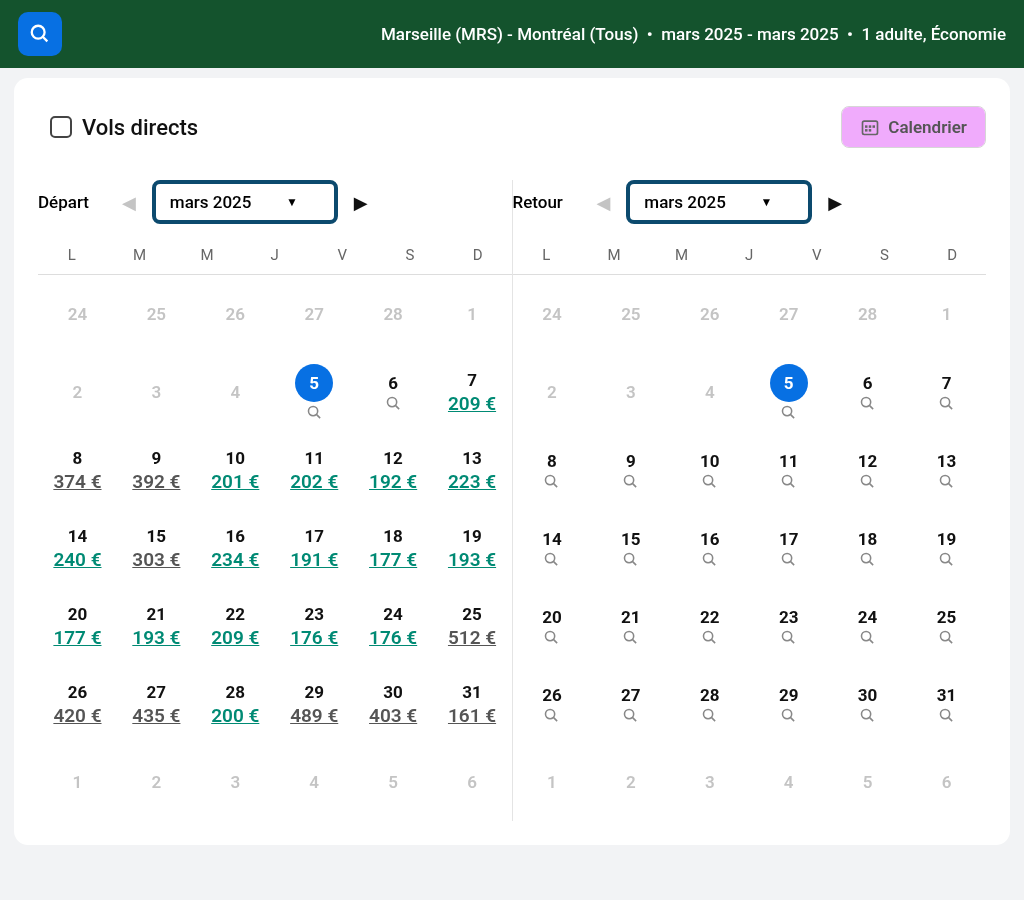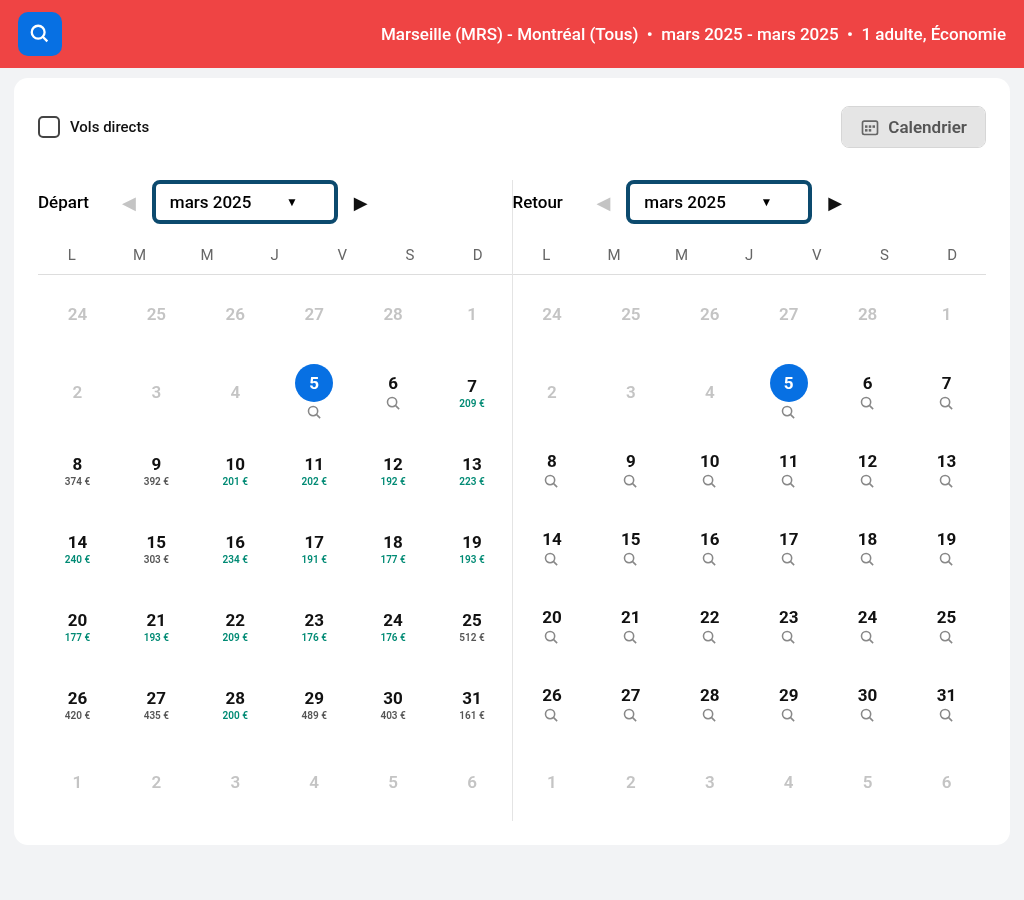--- a/index.html
+++ b/index.html
@@ -1,52 +1,52 @@
 <!DOCTYPE html>
 <html><head>
 <meta charset="utf-8">
 <style>
 * { box-sizing: border-box; margin: 0; padding: 0; }
 body { font-family: -apple-system, BlinkMacSystemFont, 'Segoe UI', Roboto, sans-serif; background: #f2f3f5; width: 1024px; }
 
-.topbar { background: #ef4444; color: #fff; display: flex; align-items: center; padding: 12px 18px; gap: 18px; }
+.topbar { background: #14532d; color: #fff; display: flex; align-items: center; padding: 12px 18px; gap: 18px; }
 .search-btn { background: #0770e3; border-radius: 10px; width: 44px; height: 44px; display: flex; align-items: center; justify-content: center; }
 .topbar-summary { flex: 1; text-align: right; font-size: 17px; font-weight: 500; }
 
 .page { padding: 10px 14px; }
 .page-title { font-size: 38px; font-weight: 800; color: #161616; margin: 24px 0 18px 0; letter-spacing: -0.5px; }
 
 .card { background: #fff; border-radius: 14px; padding: 28px 24px 24px 24px; }
 
 .card-head { display: flex; justify-content: space-between; align-items: center; margin-bottom: 32px; }
-.checkbox-row { display: flex; align-items: center; gap: 10px; font-size: 15px; font-weight: 500; color: #111; }
+.checkbox-row { display: flex; align-items: center; gap: 10px; font-size: 22px; font-weight: 500; color: #111; margin-left: 12px; }
 .checkbox { width: 22px; height: 22px; border: 2.5px solid #444; border-radius: 5px; }
 
 .segmented { display: flex; border: 1px solid #d6d6d6; border-radius: 8px; overflow: hidden; }
 .seg-btn { display: flex; align-items: center; gap: 8px; padding: 10px 18px; font-size: 17px; font-weight: 600; background: #fff; color: #222; }
-.seg-btn.active { background: #e5e5e5; color: #555; }
+.seg-btn.active { background: #f0abfc; color: #555; }
 .seg-btn .icon { display: flex; }
 
 .calendars { display: flex; }
 .cal-col { flex: 1; }
 .cal-head { display: flex; align-items: center; gap: 10px; margin-bottom: 22px; font-size: 17px; font-weight: 500; }
 .cal-head .label { min-width: 68px; }
 .nav-arrow { font-size: 18px; color: #111; padding: 4px 6px; }
 .nav-arrow.dis { color: #c4c4c4; }
 .month-select { border: 4px solid #0c4a6e; border-radius: 8px; padding: 8px 36px 8px 14px; font-size: 17px; font-weight: 500; position: relative; display: flex; align-items: center; min-width: 186px; justify-content: space-between; }
 .month-select .caret { font-size: 12px; }
 
 .dow-row { display: grid; grid-template-columns: repeat(7, 1fr); text-align: center; font-size: 15px; color: #666; padding-bottom: 10px; border-bottom: 1px solid #ddd; }
 
 .grid { display: grid; grid-template-columns: repeat(6, 1fr); }
 .cell { height: 78px; display: flex; flex-direction: column; align-items: center; justify-content: center; gap: 2px; }
 .daynum { font-size: 17px; font-weight: 700; color: #111; }
 .daynum.dis { color: #c4c4c4; font-weight: 600; }
 .daynum.sel { background: #0770e3; color: #fff; width: 38px; height: 38px; border-radius: 50%; display: flex; align-items: center; justify-content: center; }
-.price { font-size: 10px; font-weight: 600; }
+.price { font-size: 19px; font-weight: 600; text-decoration: underline; }
 .price.low { color: #008a74; }
 .price.std { color: #555; }
 .search-icon-small { color: #888; }
 
 .divider-v { width: 1px; background: #e4e4e4; }
 
 svg { display: block; }
 </style>
 </head>
 <body>

